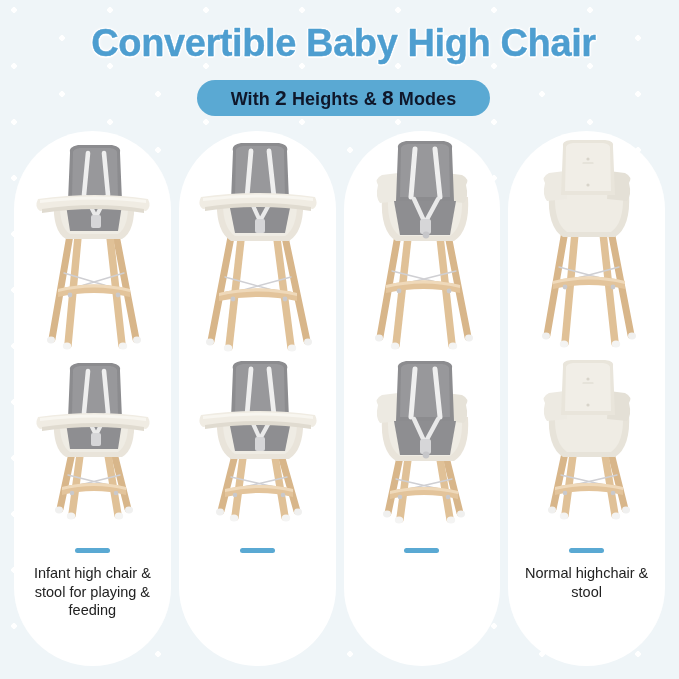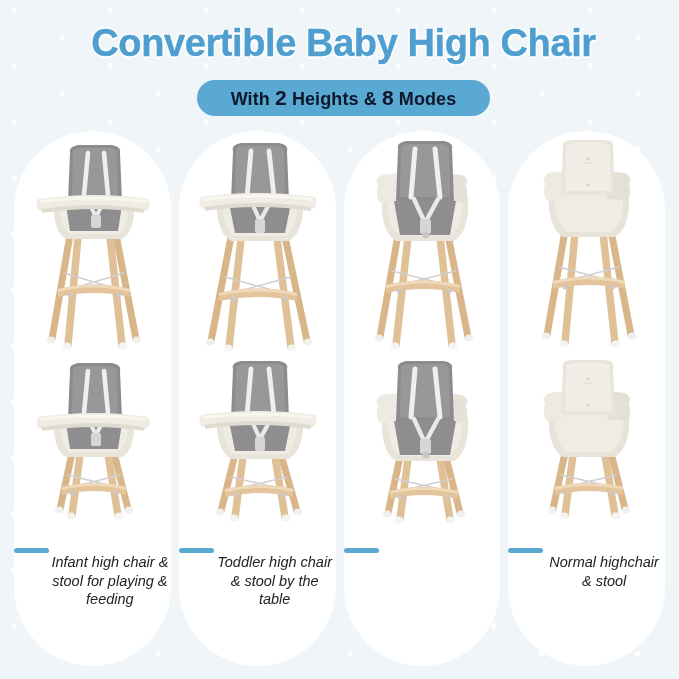--- a/index.html
+++ b/index.html
@@ -111,23 +111,22 @@
     bottom: 0;
   }
 
   .caption-box {
     position: absolute;
     left: 0;
     bottom: 0;
     width: 100%;
     height: 124px;
     display: flex;
-    flex-direction: row;
-    align-items: flex-start;
-    font-style: italic;
+    flex-direction: column;
+    align-items: center;
   }
   .dash {
     width: 35px;
     height: 5px;
     border-radius: 3px;
     background: #5aa9d3;
     margin-top: 6px;
     flex: 0 0 auto;
   }
   .caption-text {
@@ -291,21 +290,20 @@
             <path d="M73 60 L83 82 L95 60" stroke="#e9e9e9" stroke-width="4.2" fill="none"></path>
             <rect x="78" y="80" width="10" height="14" rx="2" fill="#d6d6d8"></rect>
             <path d="M24 58 Q84 50 138 58 Q142 66 136 70 Q84 62 26 70 Q20 66 24 58 Z" fill="#f0ece3"></path>
             <path d="M26 59 Q84 52 136 59 L136 62 Q84 55 26 62 Z" fill="#f8f6f0"></path>
             <path d="M28 68 Q84 60 134 68 L134 72 Q84 64 28 72 Z" fill="#e0dbd0"></path>
           </g>
         </svg>
       </div>
       <div class="caption-box">
         <div class="dash"></div>
-        <div class="caption-text">Toddler high chair &amp; stool by the table</div>
       </div>
     </div>
 
     <div class="card">
       <div class="cell top">
         <svg class="chair-svg" width="160" height="216" viewBox="0 0 160 216">
           <g stroke-linecap="round">
             <path d="M56 96 L38 198" stroke="#d8b68a" stroke-width="7"></path>
             <path d="M106 96 L126 198" stroke="#d8b68a" stroke-width="7"></path>
             <path d="M66 98 L54 206" stroke="#e0c197" stroke-width="7.5"></path>

